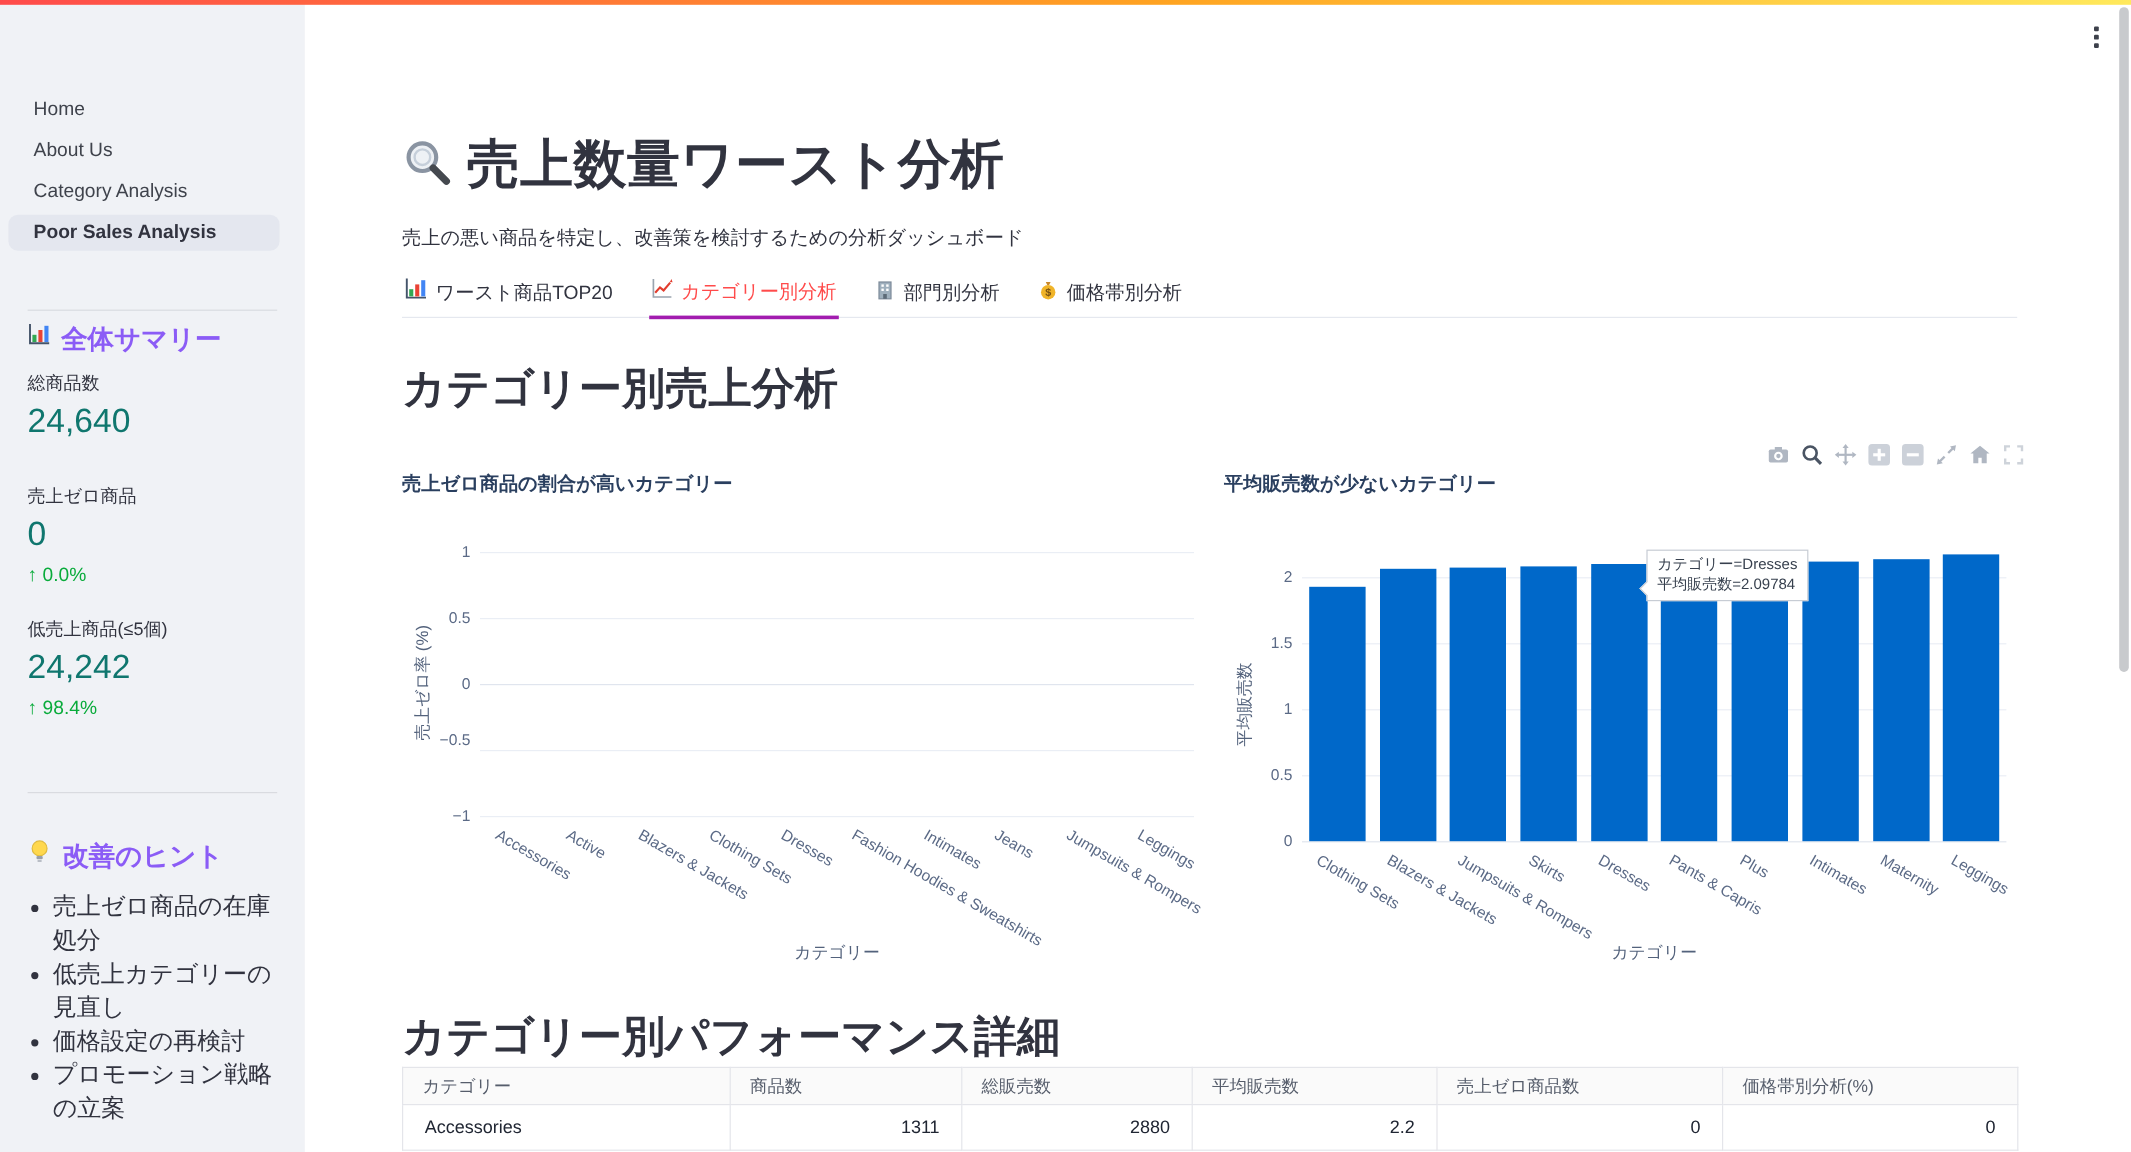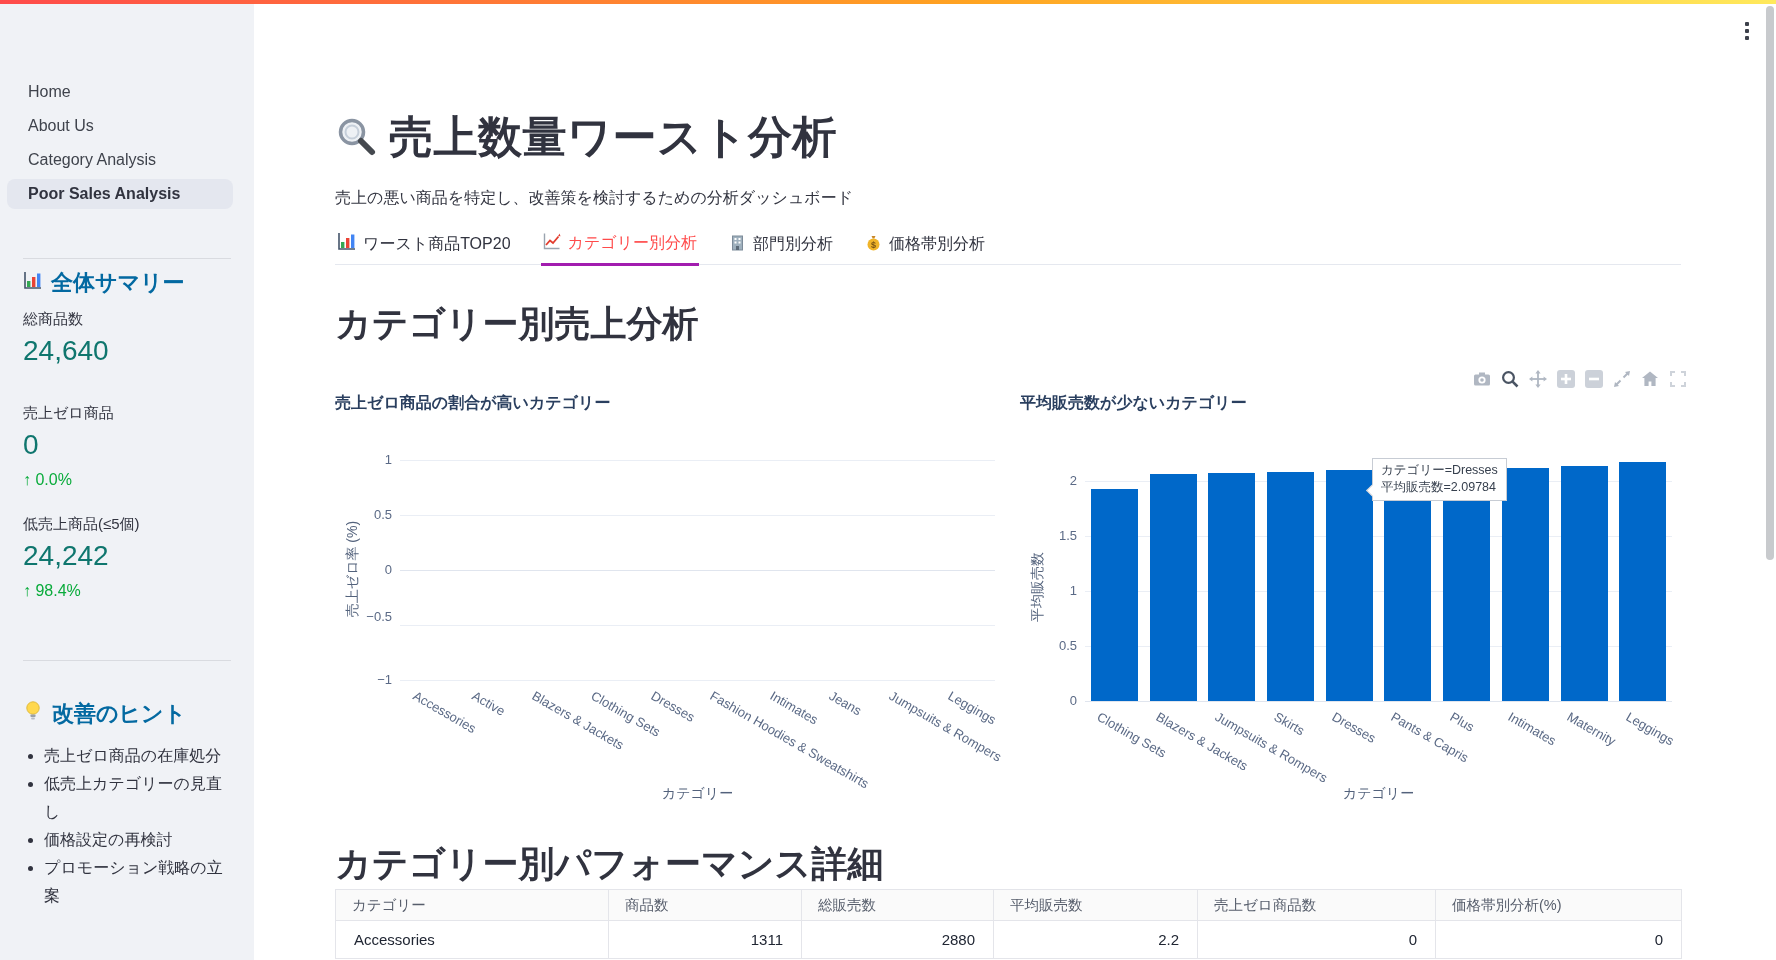--- a/index.html
+++ b/index.html
@@ -19,28 +19,28 @@
   .scroll-thumb { position:absolute; right:2px; top:6px; width:8px; height:554px;
     background:#c8cacd; border-radius:4px; z-index:30; }
 
   
   .sidebar { position:absolute; left:0; top:0; width:254px; height:960px; background:#f0f2f6; z-index:5; }
   .nav { position:absolute; left:7px; right:21px; top:77px; }
   .nav-item { height:30px; margin-bottom:4px; display:flex; align-items:center;
     padding-left:21px; font-size:16px; color:#3f434c; border-radius:8px; cursor:pointer; }
   .nav-item.active { background:#e4e7ef; color:#31333F; font-weight:bold; }
   .side-hr { position:absolute; left:23px; width:208px; height:1px; background:#d9dbe0; border:0; }
-  .side-h3 { position:absolute; left:23px; display:flex; align-items:center; gap:9px;
-    font-size:22px; font-weight:bold; color:#0369a1; }
+  .side-h3 { position:absolute; left:23px; display:flex; gap:9px;
+    font-size:22px; font-weight:bold; color:#8b5cf6; }
   .metric { position:absolute; left:23px; }
   .metric-label { font-size:15px; color:#31333F; }
   .metric-value { font-size:28px; font-weight:400; color:#0f766e; line-height:44px; margin-top:0; }
   .metric-delta { font-size:16px; margin-top:4px; }
   .tips-list { position:absolute; left:30px; width:200px; }
-  .tips-list li { font-size:16px; line-height:28px; color:#31333F; margin-left:14px; }
+  .tips-list li { font-size:20px; line-height:28px; color:#31333F; margin-left:14px; }
 
   
   .titlebar { position:absolute; left:335px; top:108px; display:flex; align-items:center; gap:12px; }
   .titlebar h1 { font-size:44px; font-weight:700; color:#31333F; letter-spacing:.5px; }
   .subtitle { position:absolute; left:335px; top:188px; font-size:16px; color:#31333F; }
 
   .tabs { position:absolute; left:335px; top:230px; width:1346px; height:35px;
     display:flex; gap:28px; border-bottom:1px solid #e5e8ef; }
   .tab { display:flex; align-items:flex-end; gap:7px; font-size:16px; color:#31333F;
     padding:2px 2px 9px 2px; cursor:pointer; white-space:nowrap; }

